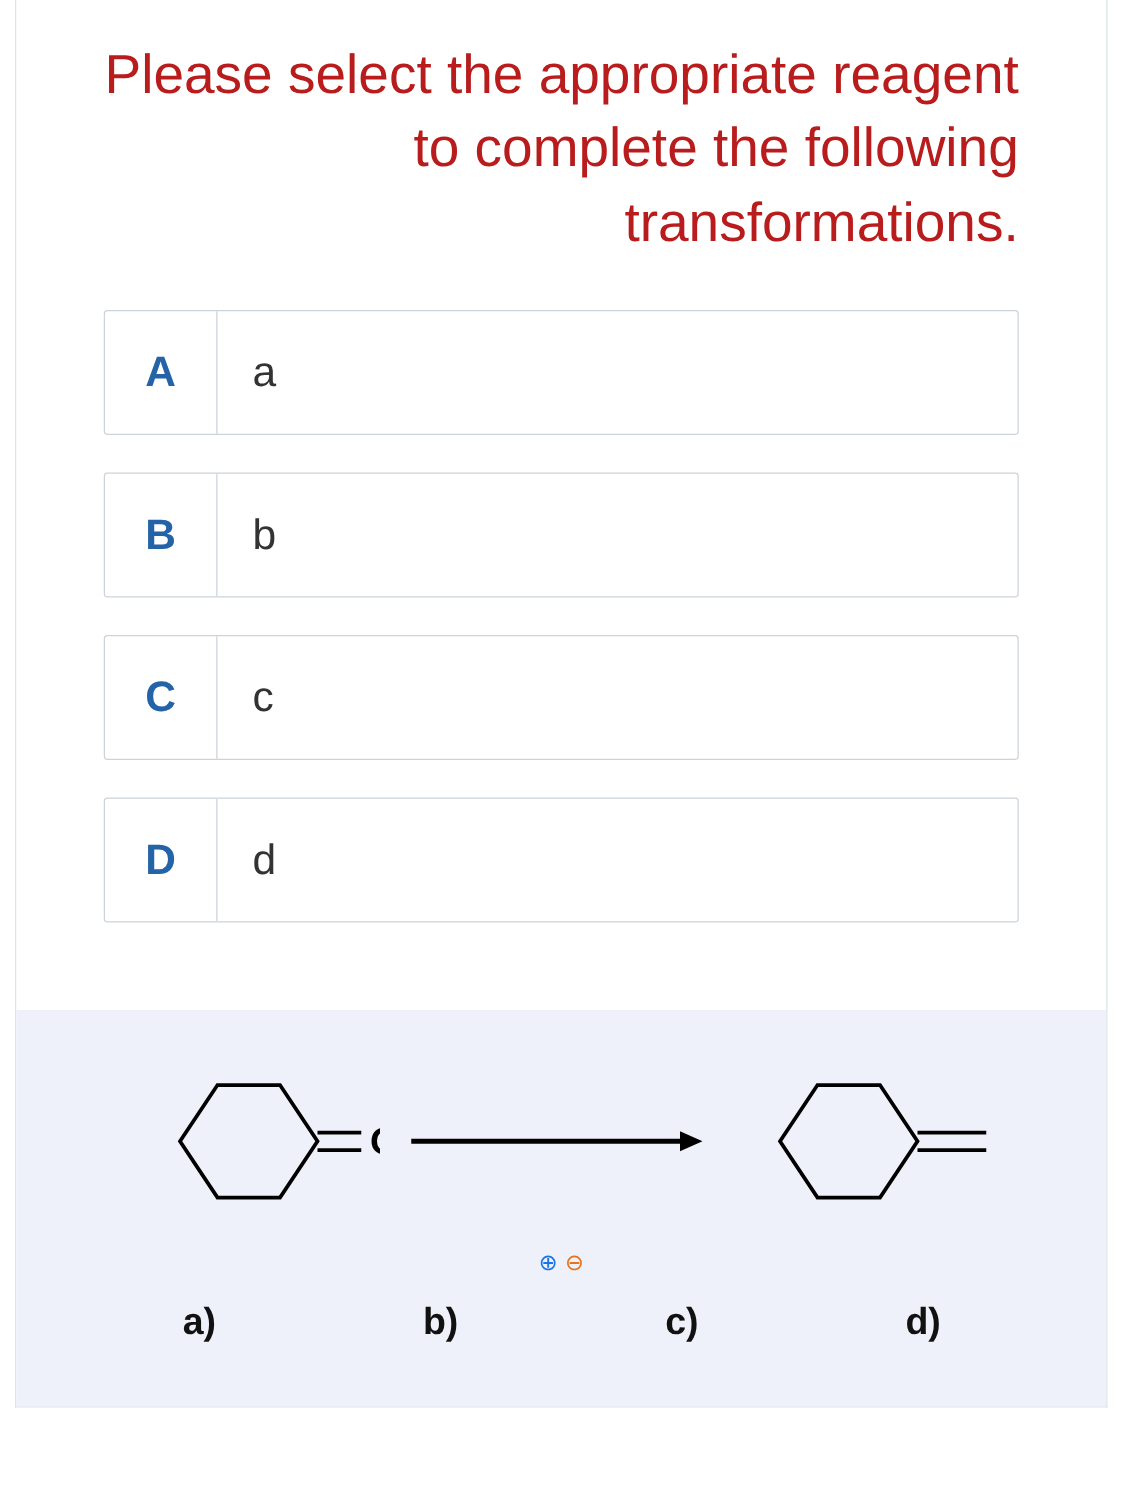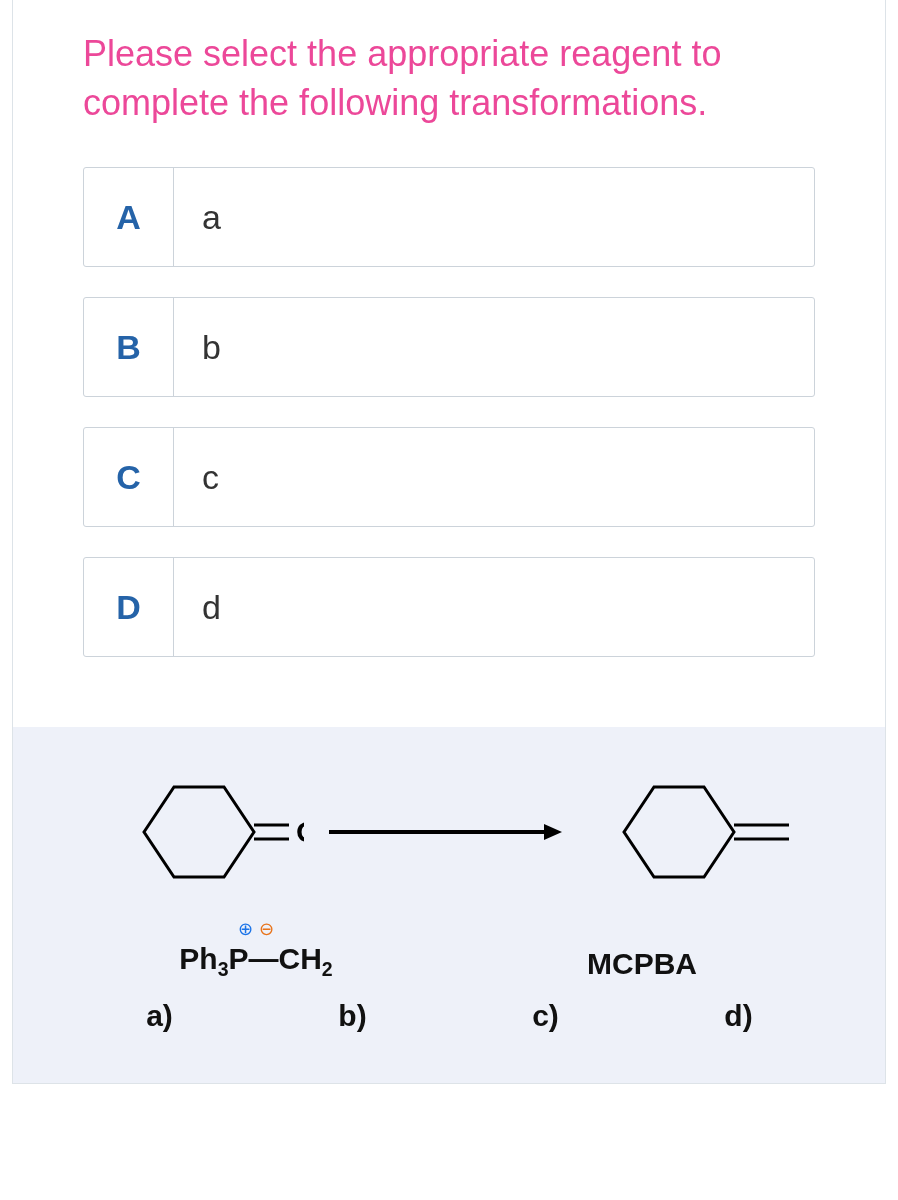--- a/index.html
+++ b/index.html
@@ -10,24 +10,25 @@
     height: 1200px;
     overflow: hidden;
   }
   .card {
     border: 1px solid #dde3e8;
     border-top: none;
     margin: 0 12px;
     padding-top: 30px;
   }
   .prompt {
-    font-size: 36px;
-    color: #ec4899;
+    font-size: 44px;
+    color: #b91c1c;
     padding: 0 70px 40px 70px;
     line-height: 1.35;
+    text-align: right;
   }
   .answers {
     padding: 0 70px 40px 70px;
   }
   .answer-row {
     display: flex;
     border: 1px solid #ccd3da;
     border-radius: 3px;
     margin-bottom: 30px;
     height: 100px;
@@ -156,24 +157,20 @@
         </g>
       </svg>
     </div>
 
     <div class="reagents">
       <div class="reagent-cell">
         <div class="charges">
           <span class="charge-plus">⊕</span>
           <span class="charge-minus">⊖</span>
         </div>
-        <span>Ph<sub>3</sub>P—CH<sub>2</sub></span>
-      </div>
-      <div class="reagent-cell">
-        <span>MCPBA</span>
       </div>
     </div>
 
     <div class="labels">
       <div class="label-cell">a)</div>
       <div class="label-cell">b)</div>
       <div class="label-cell">c)</div>
       <div class="label-cell">d)</div>
     </div>
   </div>

